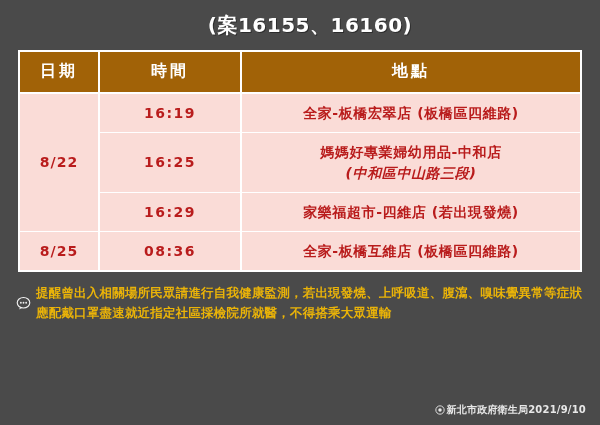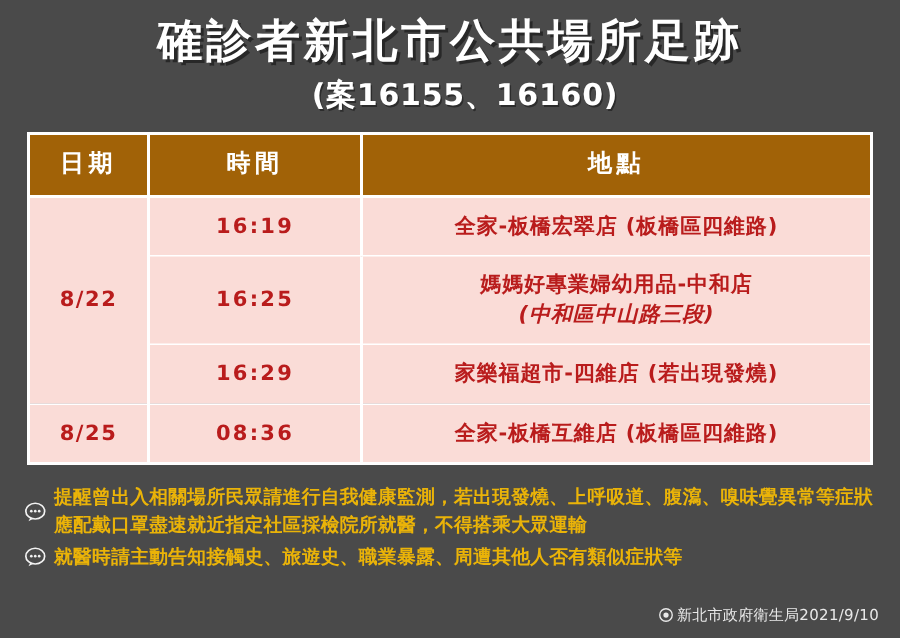--- a/index.html
+++ b/index.html
@@ -111,35 +111,34 @@
 
   
   .credit {
     position: absolute;
     right: 14px;
     bottom: 8px;
     display: flex;
     align-items: center;
     color: #e8e8e8;
     font-size: 10px;
-    font-weight: normal;
+    font-weight: bold;
     letter-spacing: 0.2px;
     justify-content: flex-end;
   }
   .credit .seal-icon {
     width: 10px;
     height: 10px;
     margin-right: 2px;
   }
 </style>
 </head>
 <body>
 
 <div class="header">
-  <div class="title">確診者新北市公共場所足跡</div>
   <div class="subtitle">(案16155、16160)</div>
 </div>
 
 <div class="table-wrap">
   <table class="footprint">
     <thead>
       <tr>
         <th class="col-date">日期</th>
         <th class="col-time">時間</th>
         <th class="col-place">地點</th>
@@ -183,32 +182,20 @@
       <svg viewBox="0 0 16 16" width="15" height="15" aria-hidden="true">
         <ellipse cx="8" cy="7.2" rx="6.7" ry="5.6" fill="none" stroke="#f2f2f2" stroke-width="1.2"></ellipse>
         <path d="M4.6 11.6 L3.2 14.4 L6.6 12.6 Z" fill="#f2f2f2"></path>
         <circle cx="5.2" cy="7.2" r="0.95" fill="#f2f2f2"></circle>
         <circle cx="8" cy="7.2" r="0.95" fill="#f2f2f2"></circle>
         <circle cx="10.8" cy="7.2" r="0.95" fill="#f2f2f2"></circle>
       </svg>
     </span>
     <span class="note-text">提醒曾出入相關場所民眾請進行自我健康監測，若出現發燒、上呼吸道、腹瀉、嗅味覺異常等症狀應配戴口罩盡速就近指定社區採檢院所就醫，不得搭乘大眾運輸</span>
   </div>
-  <div class="note">
-    <span class="bubble-icon">
-      <svg viewBox="0 0 16 16" width="15" height="15" aria-hidden="true">
-        <ellipse cx="8" cy="7.2" rx="6.7" ry="5.6" fill="none" stroke="#f2f2f2" stroke-width="1.2"></ellipse>
-        <path d="M4.6 11.6 L3.2 14.4 L6.6 12.6 Z" fill="#f2f2f2"></path>
-        <circle cx="5.2" cy="7.2" r="0.95" fill="#f2f2f2"></circle>
-        <circle cx="8" cy="7.2" r="0.95" fill="#f2f2f2"></circle>
-        <circle cx="10.8" cy="7.2" r="0.95" fill="#f2f2f2"></circle>
-      </svg>
-    </span>
-    <span class="note-text">就醫時請主動告知接觸史、旅遊史、職業暴露、周遭其他人否有類似症狀等</span>
-  </div>
 </div>
 
 <div class="credit">
   <span class="seal-icon">
     <svg viewBox="0 0 12 12" width="10" height="10" aria-hidden="true">
       <circle cx="6" cy="6" r="5" fill="none" stroke="#e8e8e8" stroke-width="1.1"></circle>
       <circle cx="6" cy="6" r="2.1" fill="#e8e8e8"></circle>
     </svg>
   </span>
   <span>新北市政府衛生局2021/9/10</span>

